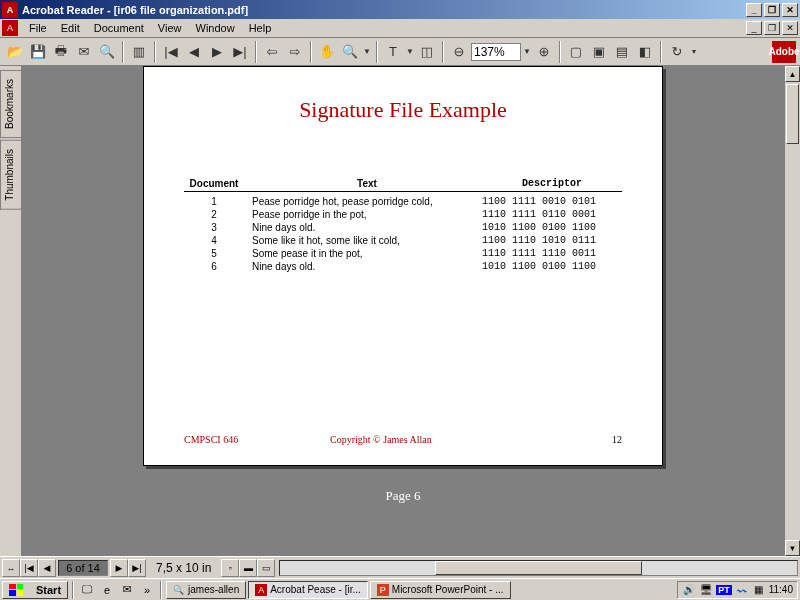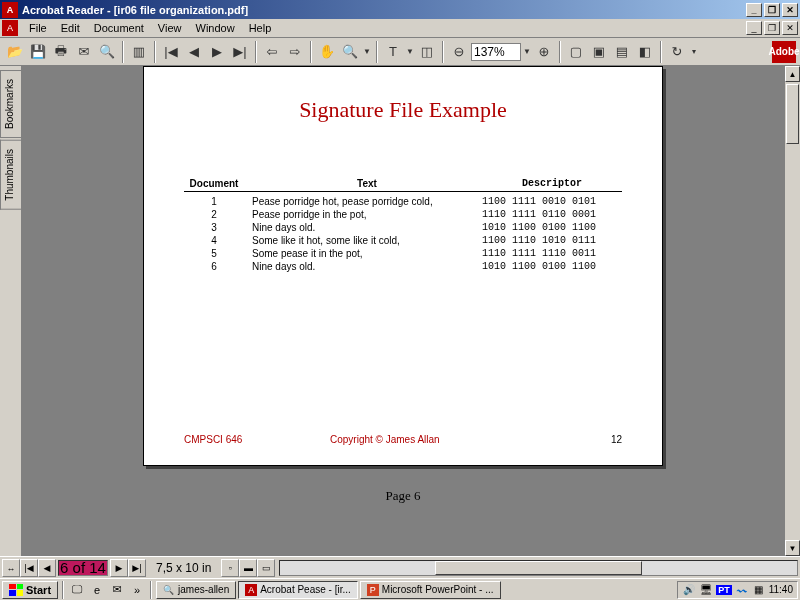--- a/index.html
+++ b/index.html
@@ -29,33 +29,33 @@
 .page { width: 520px; height: 400px; background: #fff; border: 1px solid #000; box-shadow: 3px 3px 0 #404040; padding: 30px 40px 20px; position: relative; font-family: 'Times New Roman', serif; }
 .page-title { color: #b00000; font-size: 22px; text-align: center; margin-bottom: 55px; font-family: 'Times New Roman', serif; }
 .tbl { width: 100%; font-size: 10px; font-family: Arial, sans-serif; }
 .tbl-head { display: flex; font-weight: bold; border-bottom: 1px solid #000; padding-bottom: 2px; margin-bottom: 3px; }
 .tbl-row { display: flex; padding: 1px 0; }
 .col-doc { width: 60px; text-align: center; }
 .col-text { flex: 1; padding-left: 8px; }
 .col-desc { width: 140px; font-family: 'Courier New', monospace; font-size: 10px; }
 .tbl-head .col-text { text-align: center; }
 .tbl-head .col-desc { text-align: center; font-family: Liberation Mono, monospace; }
-.page-footer { position: absolute; bottom: 20px; left: 40px; right: 40px; display: flex; font-size: 10px; color: #b00000; font-family: Liberation Sans, sans-serif; }
+.page-footer { position: absolute; bottom: 20px; left: 40px; right: 40px; display: flex; font-size: 10px; color: #b00000; font-family: Liberation Serif, serif; }
 .page-footer .fl { flex: 1; }
 .page-footer .fc { flex: 1; }
 .page-footer .fr { flex: 1; text-align: right; color: #000; }
-.page-label { color: #000000; font-size: 13px; margin-top: 22px; font-family: 'Times New Roman', serif; }
+.page-label { color: #ffffff; font-size: 13px; margin-top: 22px; font-family: 'Times New Roman', serif; }
 .statusbar { position: absolute; bottom: 22px; left: 0; right: 0; height: 22px; background: #d4d0c8; border-top: 1px solid #fff; display: flex; align-items: center; padding: 0 2px; gap: 0; }
 .sbtn2 { width: 18px; height: 18px; border: 1px solid #fff; border-right-color: #808080; border-bottom-color: #808080; display: flex; align-items: center; justify-content: center; font-size: 9px; cursor: default; }
-.page-input { width: 50px; height: 16px; font-size: 15px; border: 1px inset #808080; background: #be185d; text-align: center; margin: 0 2px; }
+.page-input { width: 50px; height: 16px; font-size: 11px; border: 1px inset #808080; background: #737373; text-align: center; margin: 0 2px; }
 .dim-label { font-size: 12px; padding: 0 10px; }
 .hscroll { flex: 1; height: 16px; background: #ddd; border: 1px inset #808080; position: relative; margin-left: 4px; }
 .hscroll .hthumb { position: absolute; left: 30%; width: 40%; top: 0; bottom: 0; background: #d4d0c8; border: 1px solid #fff; border-right-color: #404040; border-bottom-color: #404040; }
 .taskbar { position: absolute; bottom: 0; left: 0; right: 0; height: 22px; background: #d4d0c8; border-top: 1px solid #fff; display: flex; align-items: center; padding: 0 2px; gap: 2px; }
-.start-btn { height: 18px; padding: 0 6px; border: 1px solid #fff; border-right-color: #404040; border-bottom-color: #404040; display: flex; align-items: center; font-weight: bold; font-size: 11px; cursor: default; gap: 3px; }
+.start-btn { height: 18px; padding: 0 6px; border: 1px solid #fff; border-right-color: #404040; border-bottom-color: #404040; display: flex; align-items: center; font-weight: bold; font-size: 11px; cursor: default; gap: 13px; }
 .start-btn .winlogo { width: 14px; height: 12px; display: grid; grid-template-columns: 1fr 1fr; grid-template-rows: 1fr 1fr; gap: 1px; }
 .start-btn .winlogo span:nth-child(1){ background:#f00; } .start-btn .winlogo span:nth-child(2){ background:#0f0; } .start-btn .winlogo span:nth-child(3){ background:#00f; } .start-btn .winlogo span:nth-child(4){ background:#ff0; }
 .ql { width: 18px; height: 18px; display: flex; align-items: center; justify-content: center; font-size: 11px; }
 .ql-sep { width: 2px; height: 18px; border-left: 1px solid #808080; border-right: 1px solid #fff; margin: 0 2px; }
 .task-btn { height: 18px; padding: 0 6px; border: 1px solid #fff; border-right-color: #404040; border-bottom-color: #404040; display: flex; align-items: center; font-size: 10px; max-width: 150px; overflow: hidden; white-space: nowrap; cursor: default; gap: 3px; }
 .task-btn.active { border: 1px solid #404040; border-right-color: #fff; border-bottom-color: #fff; background: #e0e0e0; }
 .task-btn .ticon { width: 12px; height: 12px; font-size: 9px; display: flex; align-items: center; justify-content: center; }
 .tray { margin-left: auto; height: 18px; border: 1px solid #808080; border-right-color: #fff; border-bottom-color: #fff; display: flex; align-items: center; padding: 0 4px; gap: 3px; font-size: 10px; }
 .tray .ticon { width: 14px; height: 14px; font-size: 10px; display: flex; align-items: center; justify-content: center; }
 .lang { background: #00f; color: #fff; padding: 0 2px; font-size: 9px; font-weight: bold; }

